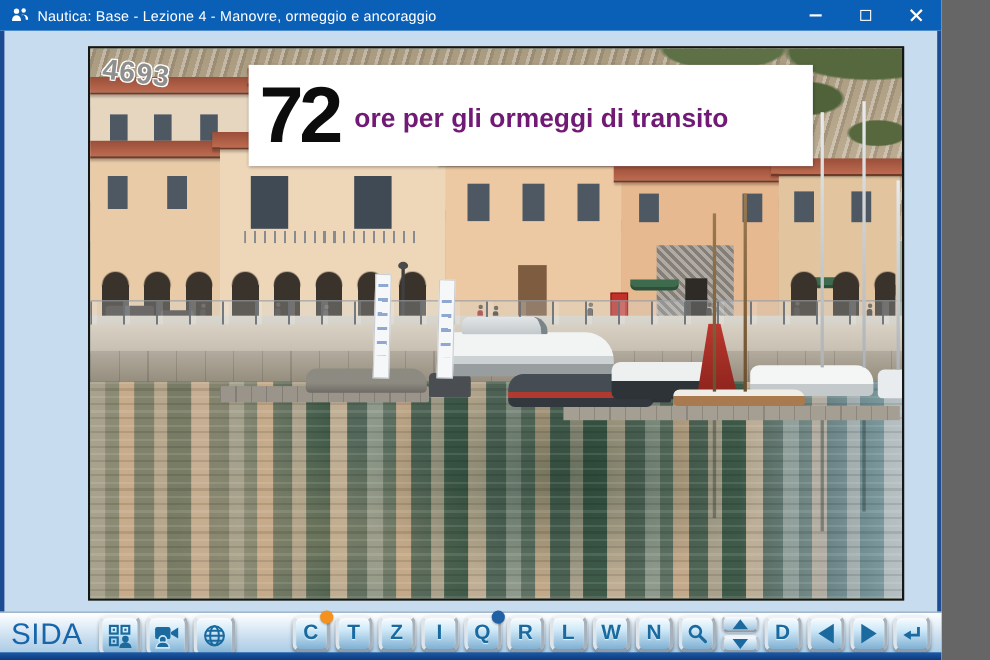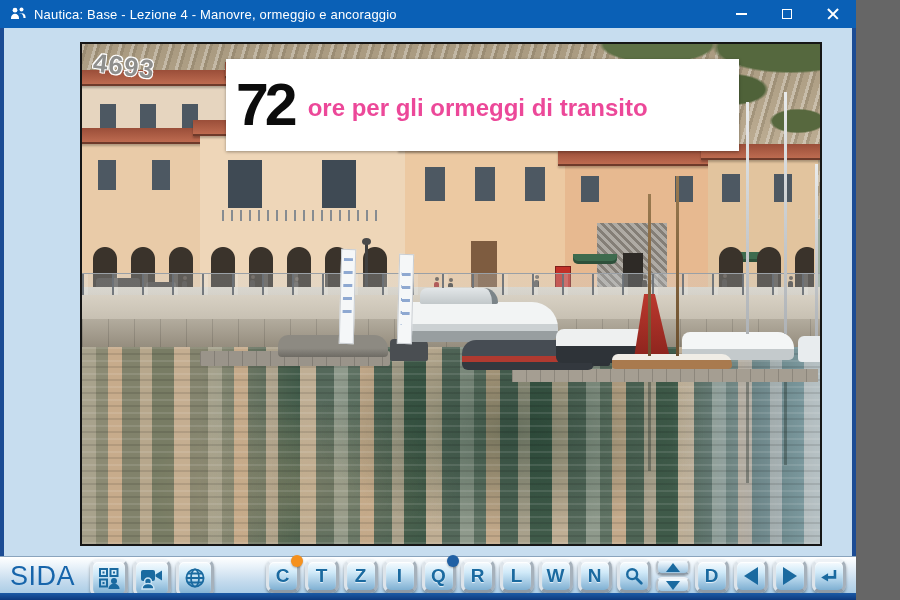--- a/index.html
+++ b/index.html
@@ -148,22 +148,22 @@
   
   .flag{width:15px;background:
       repeating-linear-gradient(0deg,rgba(0,0,0,0) 0 10px,rgba(40,90,170,.5) 10px 13px) 2px 8px/9px 70% no-repeat,#f5f7f8;
     border:1px solid #c9cdd1;z-index:9;transform:rotate(1.5deg);}
   
   .watermark{left:11px;top:7px;z-index:11;font-size:26px;font-weight:bold;color:#8f8f8d;
     transform:rotate(7deg);letter-spacing:1px;
     text-shadow:-1px -1px 0 #fff,1px -1px 0 #fff,-1px 1px 0 #fff,1px 1px 0 #fff;}
   .banner{left:144px;top:15px;width:513px;height:92px;background:#fff;z-index:10;
     box-shadow:0 1px 3px rgba(0,0,0,.35);display:flex;align-items:center;padding:0 10px;}
-  .banner-num{font-size:59px;font-weight:bold;letter-spacing:-4px;color:#0c0c0c;line-height:86px;}
-  .banner-cap{font-size:24px;font-weight:bold;color:#ec4899;margin-left:14px;margin-top:6px;white-space:nowrap;}
+  .banner-num{font-size:72px;font-weight:bold;letter-spacing:-4px;color:#0c0c0c;line-height:86px;}
+  .banner-cap{font-size:24px;font-weight:bold;color:#701a75;margin-left:14px;margin-top:6px;white-space:nowrap;}
   
   .toolbar{position:absolute;left:0;right:0;bottom:0;height:44px;
     background:linear-gradient(180deg,#ffffff 0%,#e9f2f9 22%,#c3daed 58%,#9dc5e1 100%);
     border-top:1px solid #8aa4bd;box-shadow:inset 0 1px 0 #fff;
     display:flex;align-items:flex-start;padding:2px 8px 0 10px;}
   .toolbar::after{content:'';position:absolute;left:0;right:0;bottom:0;height:7px;
     background:linear-gradient(180deg,#1b5aa6,#0d3a7e);}
   .logo{font-size:27px;font-weight:normal;color:#1765ab;letter-spacing:.5px;line-height:34px;margin-right:12px;}
   .btn3d{position:relative;width:34px;height:34px;margin:0 2.5px;border-radius:8px;cursor:pointer;padding:0;
     border:3px solid #b9c2ca;border-top-color:#eef2f6;border-left-color:#dde4ea;

